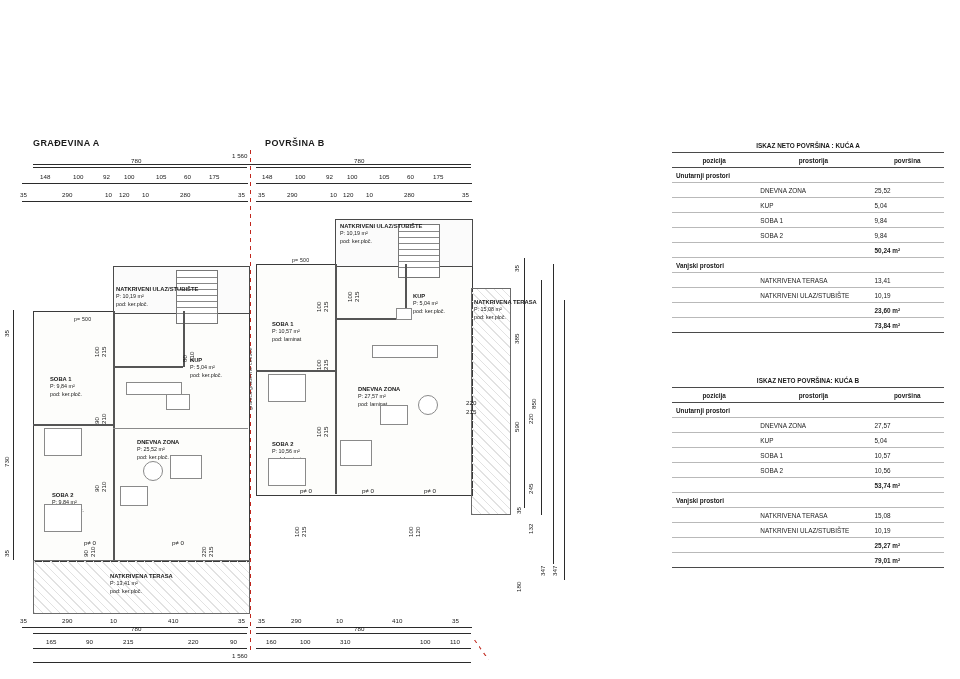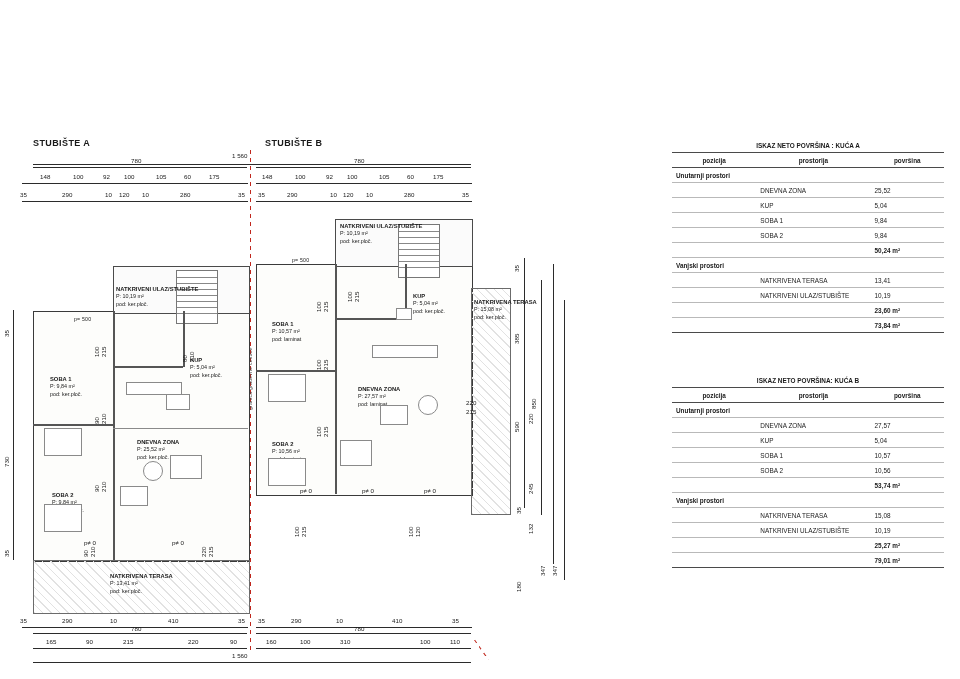--- a/index.html
+++ b/index.html
@@ -45,22 +45,22 @@
   .tbl .sum td{font-weight:bold;}
   .tbl .total td{font-weight:bold;border-bottom:1.1px solid #4a4a4a;border-top:.6px solid #b9b9b9;}
   .tbl .c2{width:42%;}
   .tbl .c3{width:27%;}
 </style>
 </head>
 <body>
 
 <div class="canvas">
 
-  <div class="lbl bldg-title" style="left:33px;top:138px;">STUBIŠTE A</div>
-  <div class="lbl bldg-title" style="left:265px;top:138px;">STUBIŠTE B</div>
+  <div class="lbl bldg-title" style="left:33px;top:138px;">GRAĐEVINA A</div>
+  <div class="lbl bldg-title" style="left:265px;top:138px;">POVRŠINA B</div>
 
   <div class="border-red" style="left:250px;top:150px;height:500px;"></div>
   <div class="lbl tiny vert" style="left:247px;top:300px;transform:rotate(-90deg) translate(-110px,0);color:#444;">granica građevne čestice</div>
   <div class="border-red" style="left:474px;top:640px;height:24px;transform:rotate(-35deg);transform-origin:top left;"></div>
 
   <div class="dimline" style="left:33px;top:164px;width:438px;"></div>
   <div class="dimtxt" style="left:232px;top:152px;">1 560</div>
 
   <div class="dimline" style="left:33px;top:167px;width:214px;"></div>
   <div class="dimtxt" style="left:131px;top:157px;">780</div>

